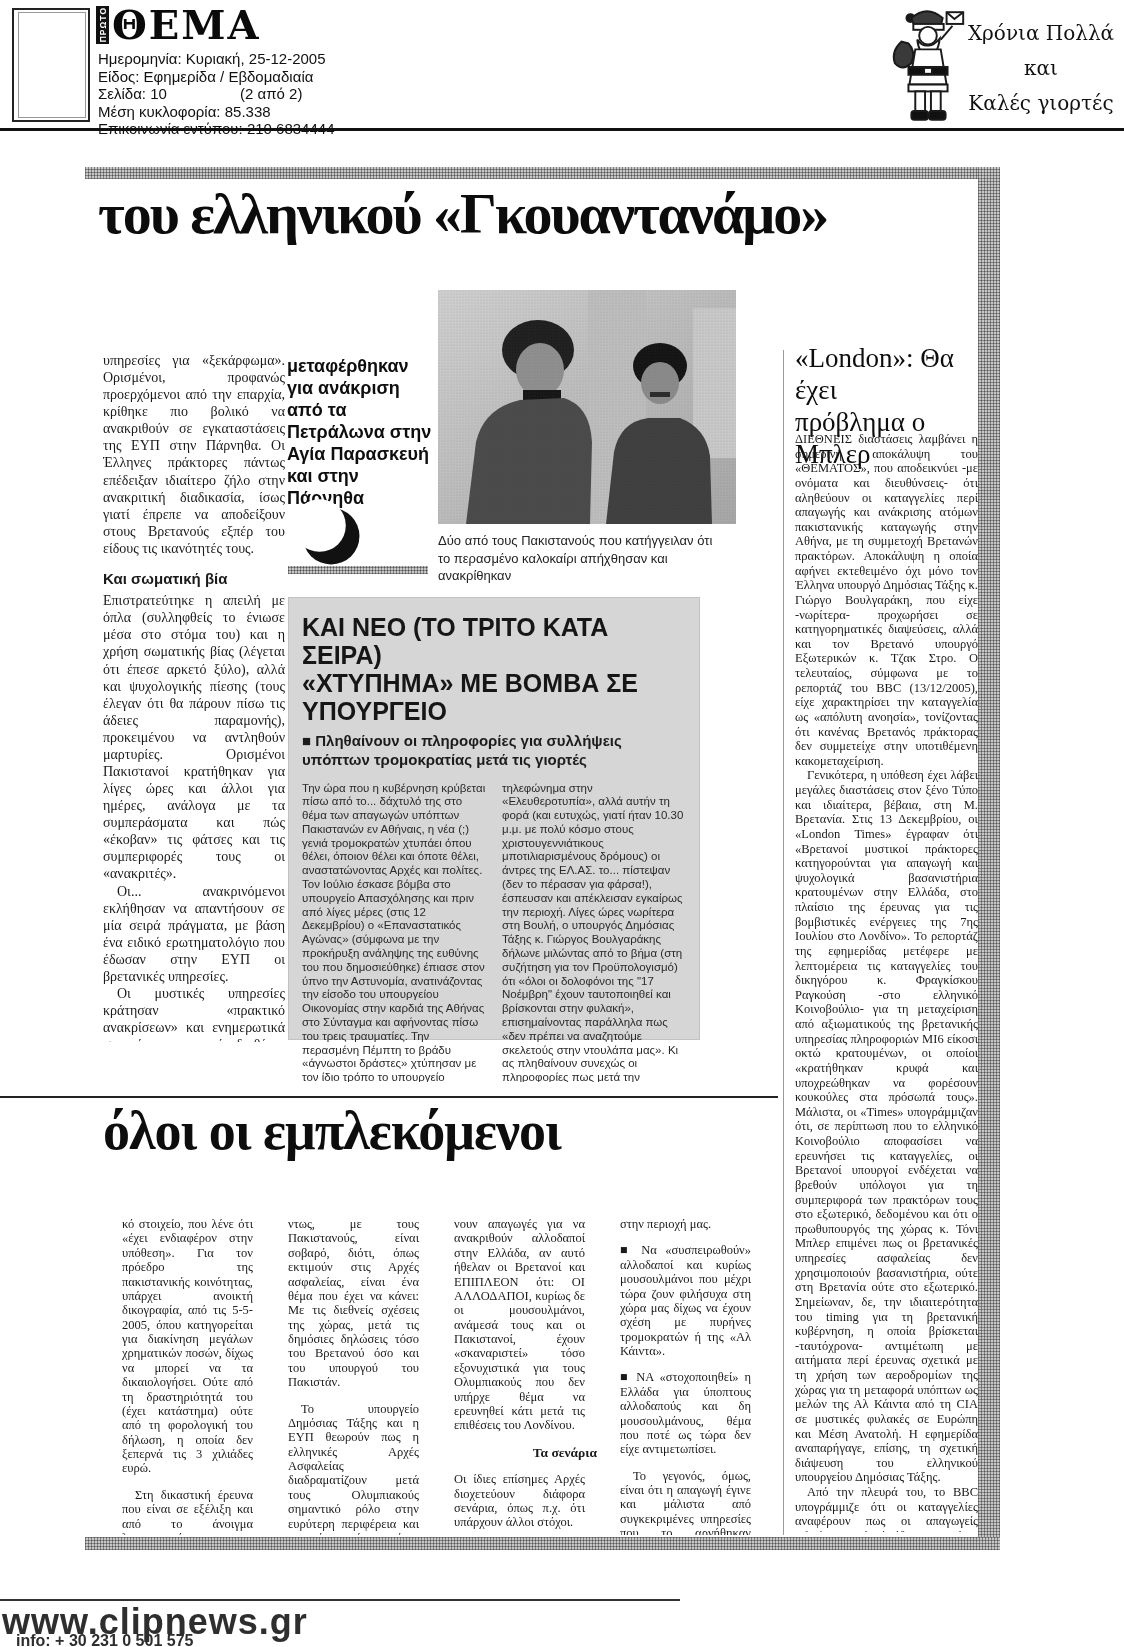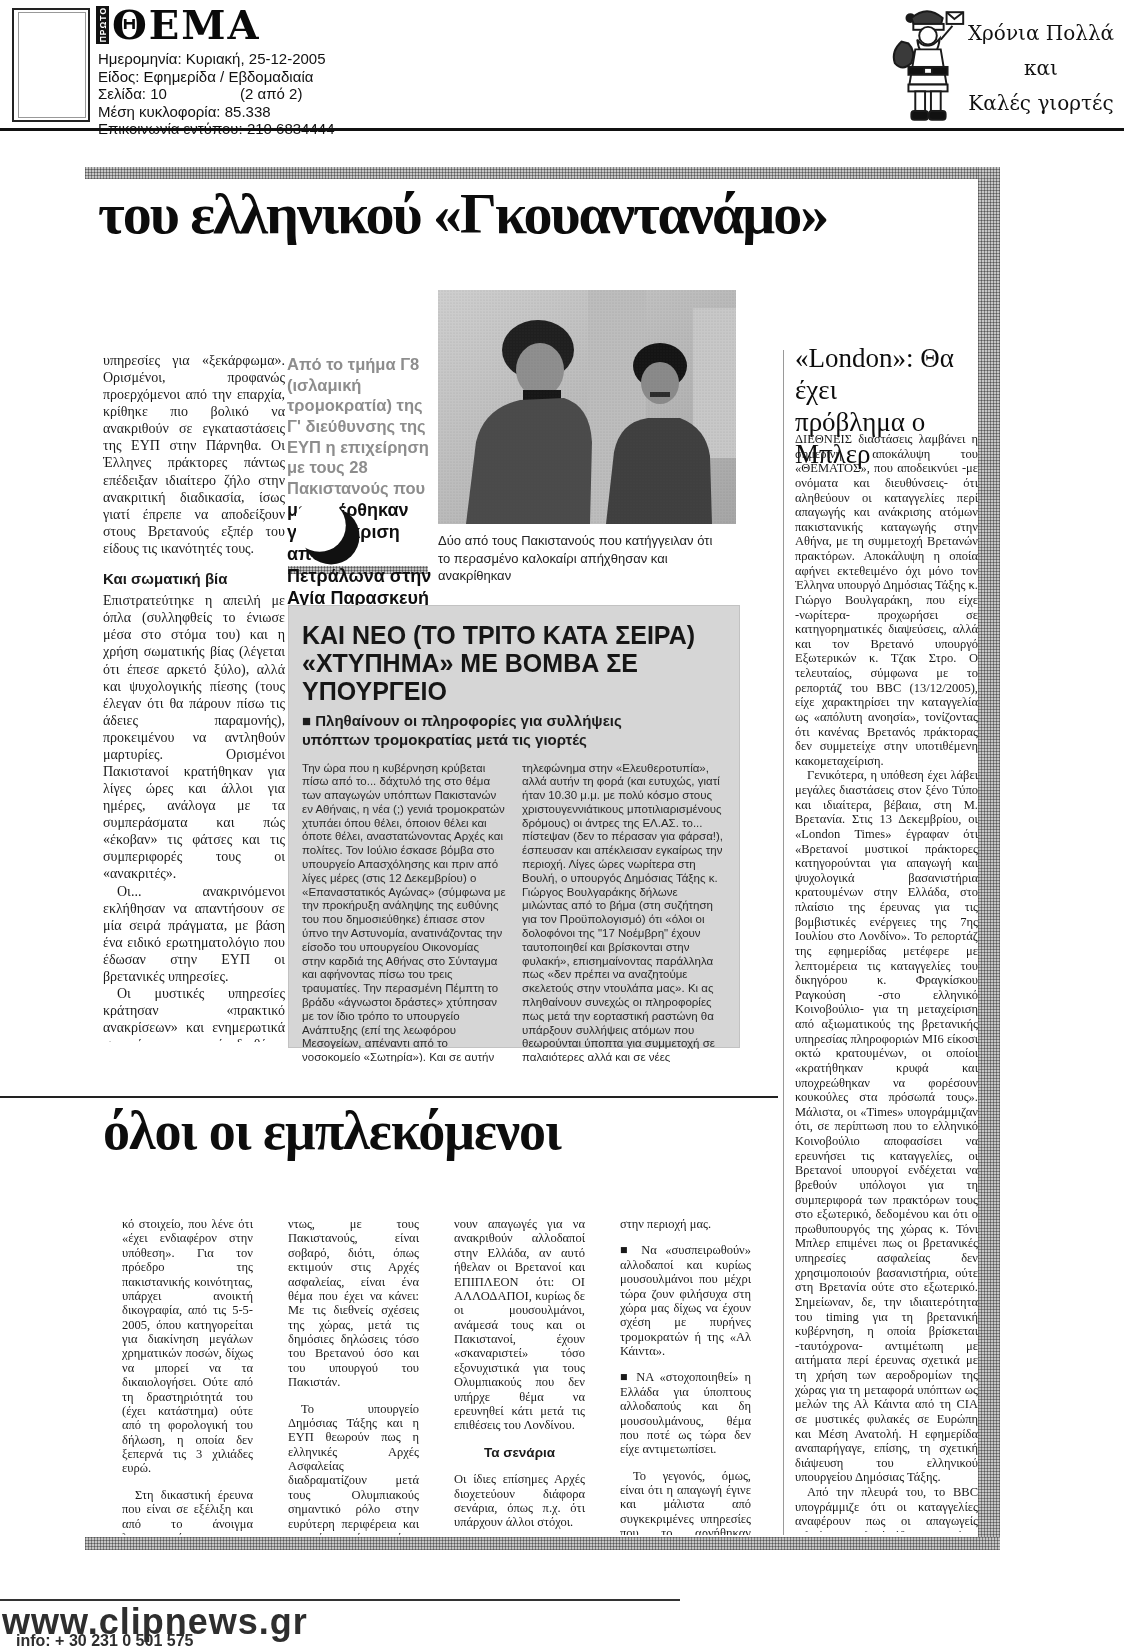--- a/index.html
+++ b/index.html
@@ -54,40 +54,40 @@
   
   .times-sep{position:absolute;left:783px;top:350px;width:1px;height:1185px;background:#9a9a9a;}
   .times-h{position:absolute;left:795px;top:343px;width:190px;font-family:"Liberation Serif",serif;
         font-weight:400;font-size:27px;line-height:1.18;color:#0d0d0d;}
   .times-body{position:absolute;left:795px;top:432px;width:183px;height:1100px;overflow:hidden;
         font-size:12.5px;line-height:1.17;text-align:justify;}
   .times-body p{margin:0;}
   .times-body p.ind{text-indent:12px;}
 
   
-  .box{position:absolute;left:288px;top:597px;width:452px;height:443px;background:#d6d6d6;
-       box-shadow:inset 0 0 0 1px #c2c2c2;margin-top:8px;}
+  .box{position:absolute;left:288px;top:597px;width:412px;height:443px;background:#d6d6d6;
+       box-shadow:inset 0 0 0 1px #c2c2c2;}
   .box-title{margin:16px 14px 2px;font-family:"Liberation Sans",sans-serif;font-weight:800;
        font-size:25px;line-height:1.12;color:#161616;}
   .box-sub{margin:7px 14px 0;font-family:"Liberation Sans",sans-serif;font-weight:bold;
        font-size:15px;line-height:1.25;color:#1c1c1c;width:330px;}
   .box-cols{display:flex;gap:16px;margin:12px 14px 0;}
   .box-col{width:50%;height:300px;overflow:hidden;font-family:"Liberation Sans",sans-serif;
        font-size:11.5px;line-height:1.2;color:#2a2a2a;}
 
   
   .rule2{position:absolute;left:0;top:1096px;width:778px;height:2px;background:#222;}
   .headline2{position:absolute;left:103px;top:1104px;font-family:"Liberation Serif",serif;
        font-weight:600;font-size:54px;line-height:1;letter-spacing:-1px;color:#0d0d0d;}
   .bcol{position:absolute;top:1205px;width:155px;height:330px;overflow:hidden;
        font-size:12.5px;line-height:1.15;text-align:justify;}
   .bcol p{margin:12px;}
   .bcol p.ind{text-indent:13px;}
-  .bcol .subhead{font-family:Liberation Sans, sans-serif;font-weight:bold;font-size:13.5px;
-       margin:10px 16px 3px;text-align:center;}
+  .bcol .subhead{font-family:Liberation Serif, serif;font-weight:bold;font-size:13.5px;
+       margin:10px 0 3px;text-align:right;}
   .bcol1{left:110px;} .bcol2{left:276px;} .bcol3{left:442px;} .bcol4{left:608px;}
 
   
   .footer-rule{position:absolute;left:0;top:1599px;width:680px;height:2px;background:#333;}
   .site{position:absolute;left:2px;top:1601px;font-family:"Liberation Sans",sans-serif;
        font-weight:800;font-size:36px;letter-spacing:1px;color:#2e2e2e;}
   .info{position:absolute;left:16px;top:1632px;font-family:"Liberation Sans",sans-serif;
        font-weight:bold;font-size:16px;color:#2e2e2e;}
 </style>
 </head>
@@ -154,21 +154,20 @@
   <div class="col1">
     <p>υπηρεσίες για «ξεκάρφωμα». Ορισμένοι, προφανώς προερχόμενοι από την επαρχία, κρίθηκε πιο βολικό να ανακριθούν σε εγκαταστάσεις της ΕΥΠ στην Πάρνηθα. Οι Έλληνες πράκτορες πάντως επέδειξαν ιδιαίτερο ζήλο στην ανακριτική διαδικασία, ίσως γιατί έπρεπε να αποδείξουν στους Βρετανούς εξπέρ του είδους τις ικανότητές τους.</p>
     <div class="subhead">Και σωματική βία</div>
     <p>Επιστρατεύτηκε η απειλή με όπλα (συλληφθείς το ένιωσε μέσα στο στόμα του) και η χρήση σωματικής βίας (λέγεται ότι έπεσε αρκετό ξύλο), αλλά και ψυχολογικής πίεσης (τους έλεγαν ότι θα πάρουν πίσω τις άδειες παραμονής), προκειμένου να αντληθούν μαρτυρίες. Ορισμένοι Πακιστανοί κρατήθηκαν για λίγες ώρες και άλλοι για ημέρες, ανάλογα με τα συμπεράσματα και πώς «έκοβαν» τις φάτσες και τις συμπεριφορές τους οι «ανακριτές».</p>
     <p class="ind">Οι... ανακρινόμενοι εκλήθησαν να απαντήσουν σε μία σειρά πράγματα, με βάση ένα ειδικό ερωτηματολόγιο που έδωσαν στην ΕΥΠ οι βρετανικές υπηρεσίες.</p>
     <p class="ind">Οι μυστικές υπηρεσίες κράτησαν «πρακτικό ανακρίσεων» και ενημερωτικά σημειώματα τα οποία διαθέτει, πέραν φυσικά των Βρετανών, ο αρμόδιος υποδιοικητής και βρίσκονται σε γνώση του διοικητή της ΕΥΠ.</p>
 
   </div>
 
   <div class="standfirst">
-    <div class="lead">Από το τμήμα Γ8 (ισλαμική τρομοκρατία) της Γ' διεύθυνσης της ΕΥΠ η επιχείρηση με τους 28 Πακιστανούς που</div>
     <div class="emph">μεταφέρθηκαν για ανάκριση από τα Πετράλωνα στην Αγία Παρασκευή και στην Πάρνηθα</div>
   </div>
 
   <div class="quote-icon">
     <svg viewBox="0 0 60 80" width="66" height="84">
       <circle cx="32" cy="42" r="27" fill="#111"></circle>
       <circle cx="21" cy="32" r="25" fill="#fff"></circle>
     </svg>
   </div>
 

